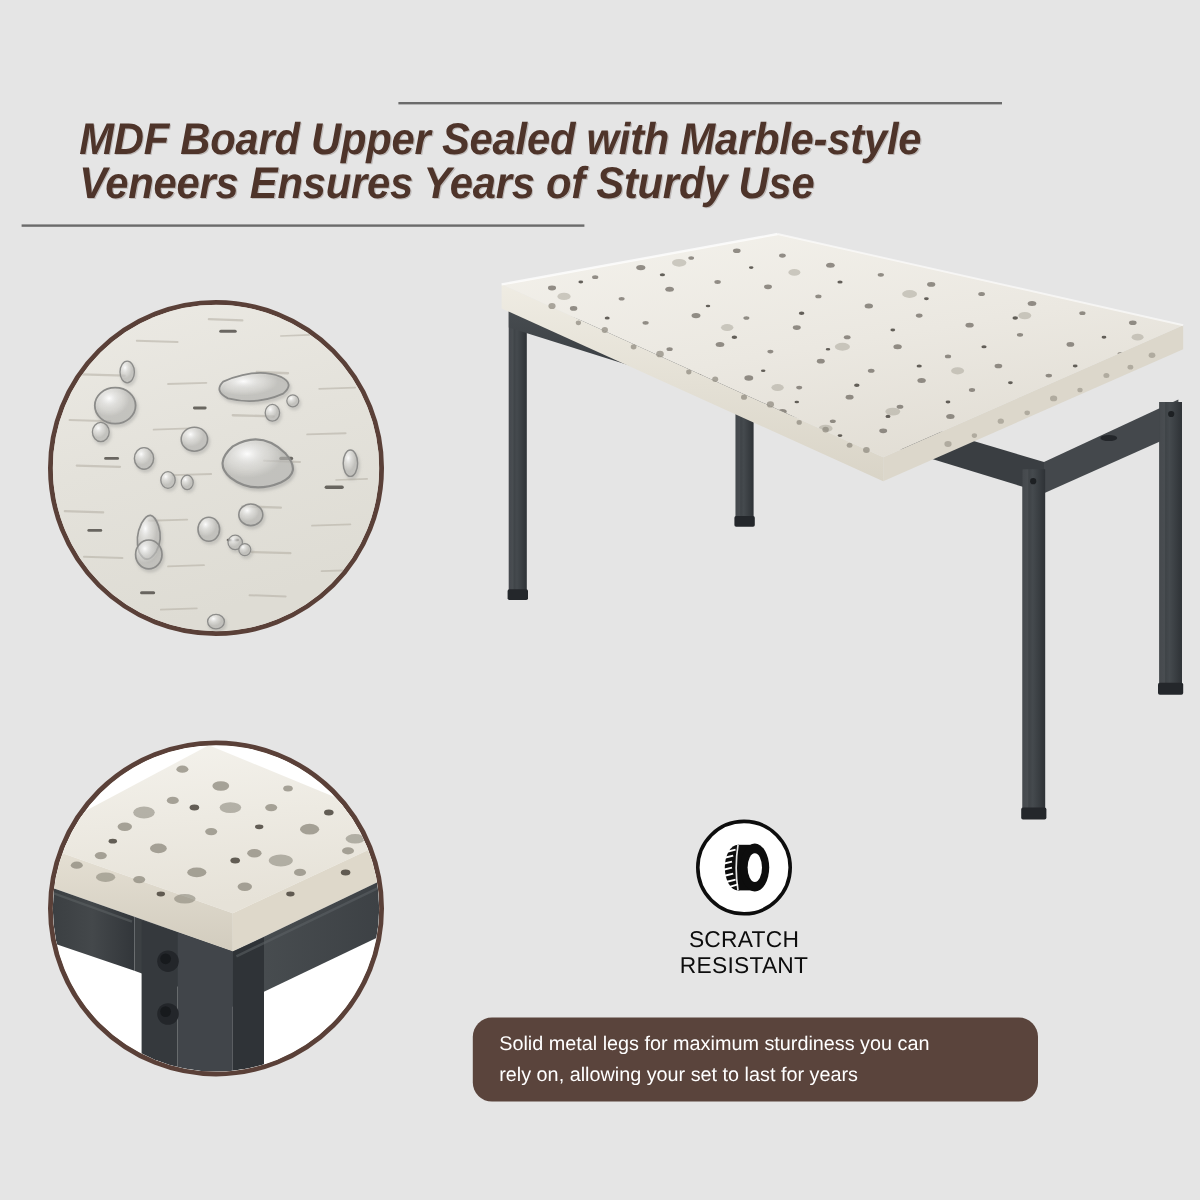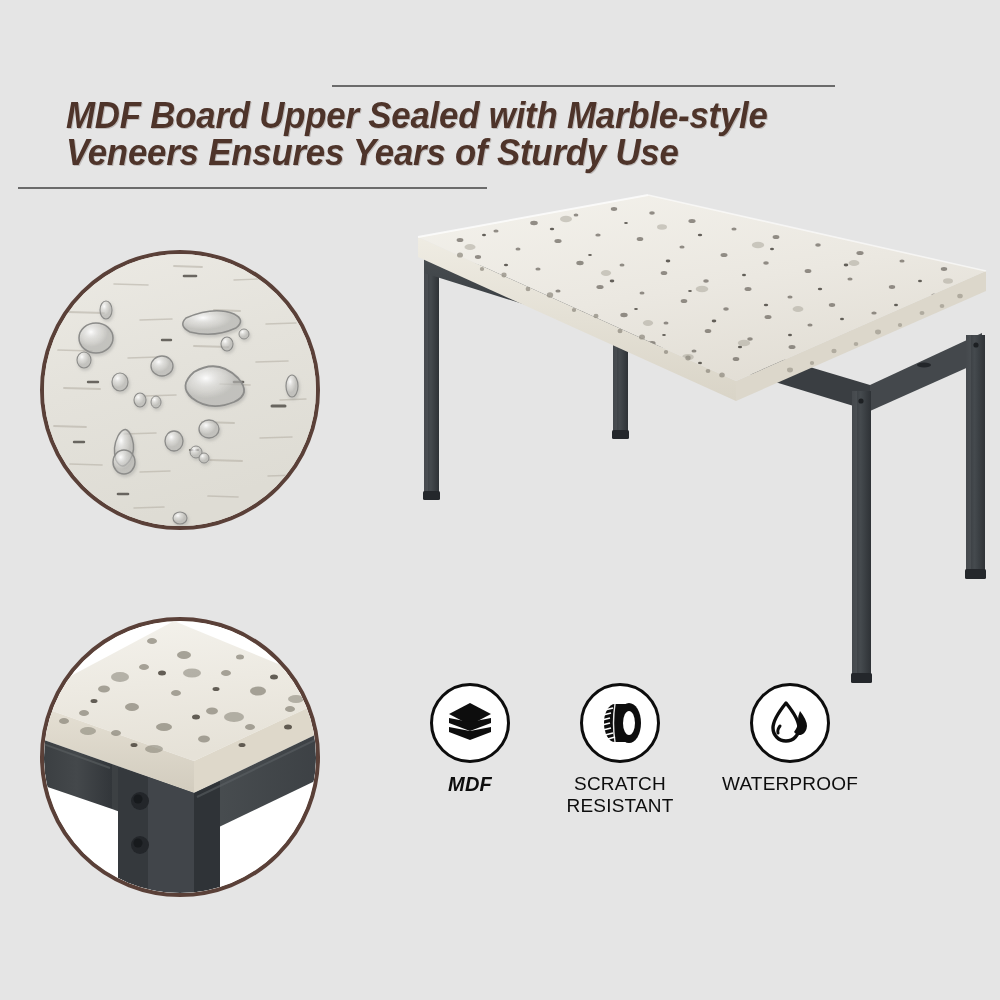--- a/index.html
+++ b/index.html
@@ -458,30 +458,20 @@
         </g>
       </g>
 
       <path d="M18 52 L248 10" stroke="#ffffff" stroke-width="2" opacity=".75" fill="none"></path>
       <path d="M248 10 L586 86" stroke="#ffffff" stroke-width="1.6" opacity=".6" fill="none"></path>
     </svg>
   </div>
 
   <div id="features">
 
-    <div class="feature mdf" style="left:-5px;">
-      <div class="ring">
-        <svg width="48" height="46" viewBox="0 0 48 46">
-          <polygon points="24,3 45,14 24,25 3,14" fill="#0d0d0d"></polygon>
-          <polygon points="24,22 45,18 45,23 24,31 3,23 3,18" fill="#0d0d0d"></polygon>
-          <polygon points="24,31 45,27 45,32 24,40 3,32 3,27" fill="#0d0d0d"></polygon>
-        </svg>
-      </div>
-      <div class="cap">MDF</div>
-    </div>
 
     <div class="feature" style="left:145px;">
       <div class="ring">
         <svg width="50" height="48" viewBox="0 0 50 48">
           <g fill="#0d0d0d">
             <ellipse cx="20" cy="24" rx="11" ry="19"></ellipse>
             <rect x="20" y="5" width="14" height="38"></rect>
             <ellipse cx="34" cy="24" rx="12" ry="20"></ellipse>
           </g>
           <ellipse cx="34" cy="24" rx="6" ry="12" fill="#ffffff"></ellipse>
@@ -495,27 +485,19 @@
             <line x1="10" y1="36" x2="18" y2="34"></line>
             <line x1="13" y1="40" x2="20" y2="38"></line>
           </g>
           <path d="M20 5 q-3 19 0 38" stroke="#ffffff" stroke-width="1.4" fill="none" opacity=".9"></path>
         </svg>
       </div>
       <div class="cap">SCRATCH
 RESISTANT</div>
     </div>
 
-    <div class="feature" style="left:315px;">
-      <div class="ring">
-        <svg width="50" height="48" viewBox="0 0 50 48">
-          <path d="M35 12 q7 9 7 15 a7.6 10 0 0 1 -13 6 q4 -5 4 -11 q0 -6 2 -10 z" fill="#0d0d0d"></path>
-          <path d="M21 4 q13 16 13 25 a13 13 0 0 1 -26 0 q0 -9 13 -25 z" fill="none" stroke="#0d0d0d" stroke-width="3.4" stroke-linejoin="round"></path>
-          <path d="M15 27 q-3 4 -2 7" stroke="#0d0d0d" stroke-width="3" stroke-linecap="round" fill="none"></path>
-        </svg>
-      </div>
-      <div class="cap">WATERPROOF</div>
-    </div>
 
   </div>
 
+  <div id="caption">Solid metal legs for maximum sturdiness you can
+rely on, allowing your set to last for years</div>
 
 </div>
 
 </body></html>

